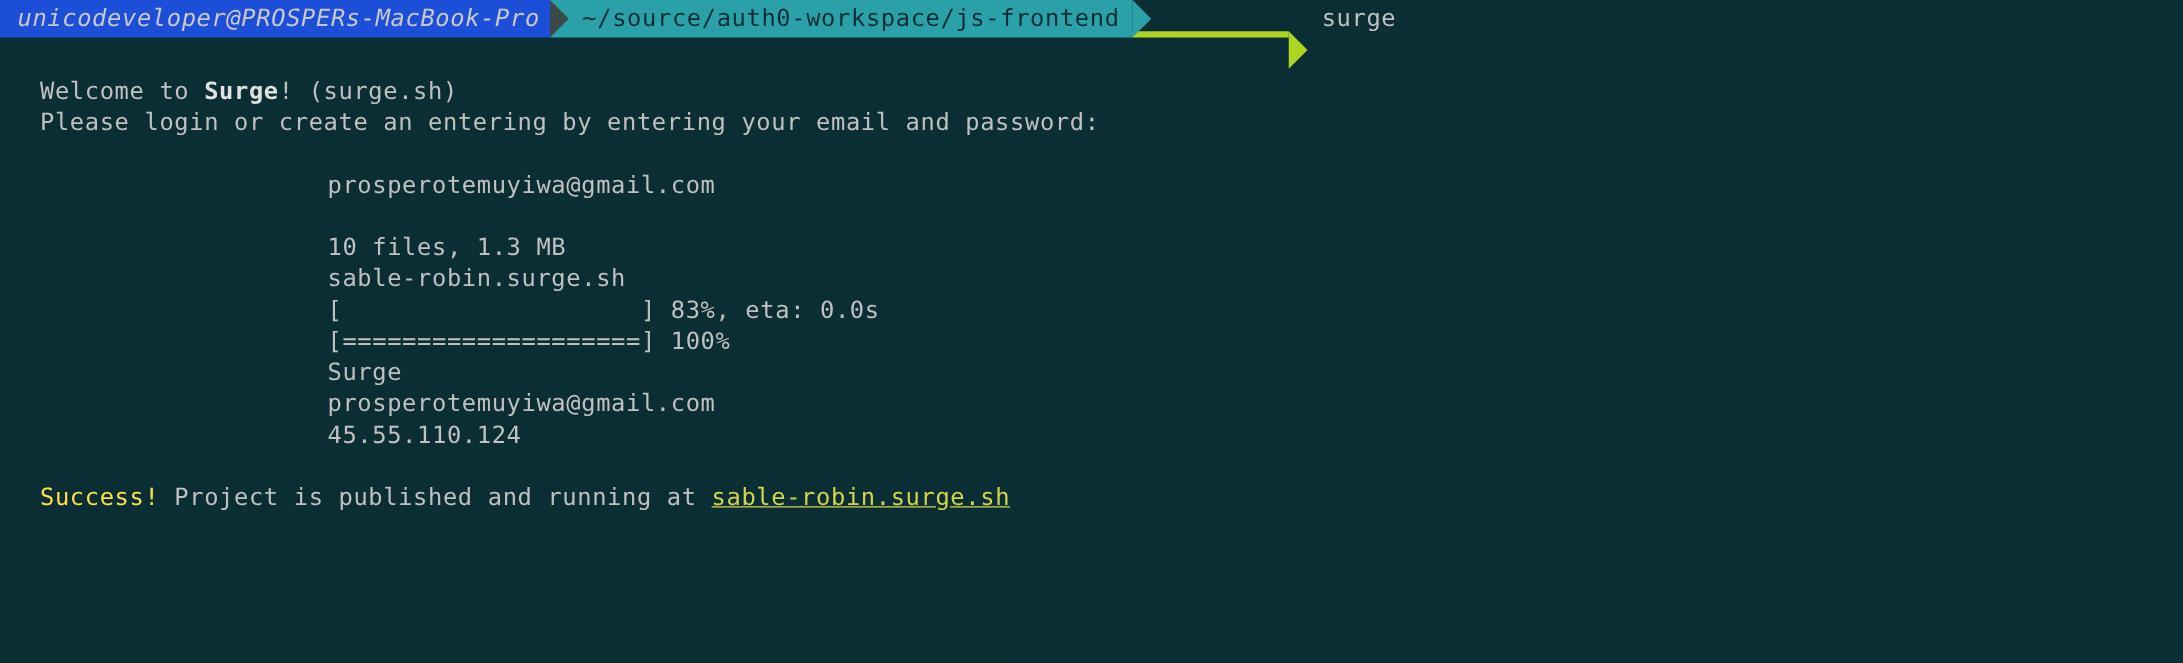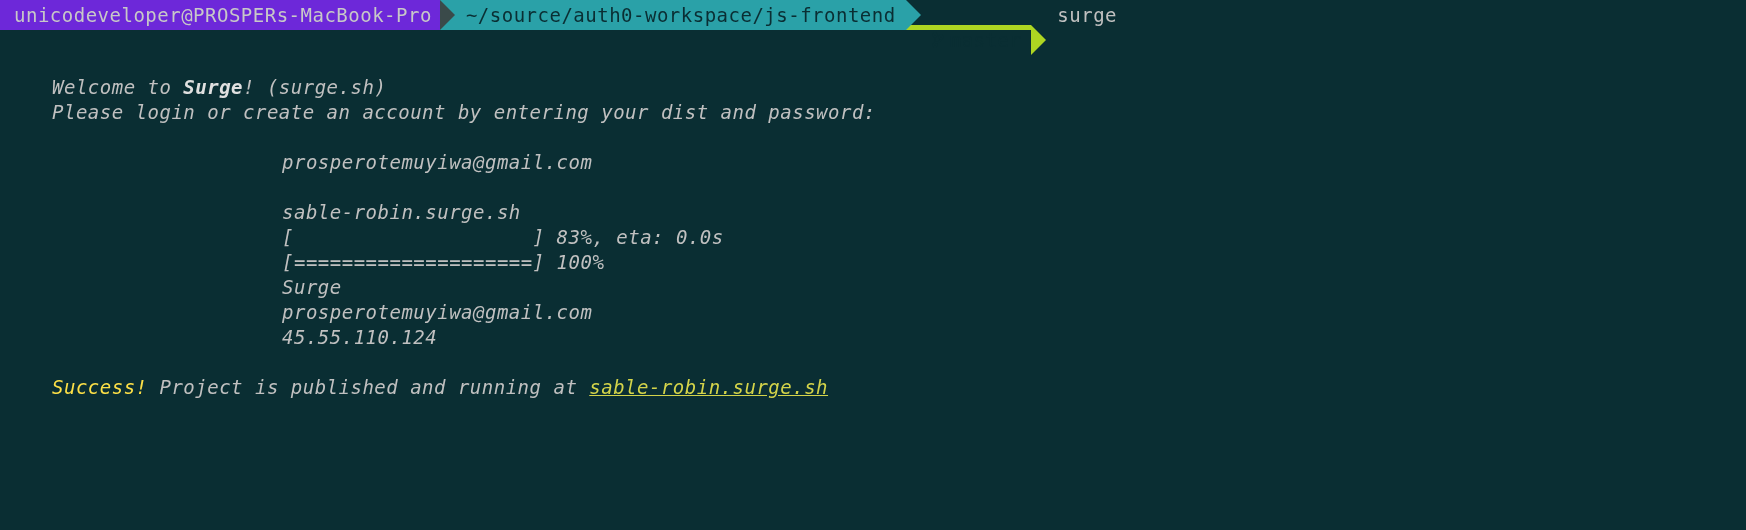--- a/index.html
+++ b/index.html
@@ -9,24 +9,25 @@
       font-size: 19px;
       color: #c0c0c0;
       width: 1746px;
       height: 530px;
       overflow: hidden;
       letter-spacing: 0.5px;
     }
     .terminal { padding: 0; }
     .prompt-line { display: flex; align-items: stretch; height: 30px; line-height: 30px; }
     .seg-host {
-      background: #6d28d9;
+      background: #1d4ed8;
       color: #c8c8c8;
       padding: 0 8px 0 14px;
       position: relative;
+      font-style: italic;
     }
     .seg-path {
       background: #2aa1a8;
       color: #0a2e33;
       padding: 0 10px 0 26px;
       position: relative;
     }
     .seg-branch {
       background: #aed522;
       color: #0a2e33;
@@ -54,21 +55,21 @@
     .seg-host.arrow-right::after { border-left-color: #3a4a4a; }
     .seg-path.arrow-right::after { border-left-color: #2aa1a8; }
     .seg-branch.arrow-right::after { border-left-color: #aed522; }
     .branch-icon {
       display: inline-block;
       vertical-align: middle;
       margin-right: 6px;
       position: relative;
       top: -1px;
     }
-    .output { padding-left: 52px; margin-top: 45px; line-height: 25px; font-style: italic; }
+    .output { padding-left: 32px; margin-top: 31px; line-height: 25px; }
     .welcome-line { white-space: pre; }
     .bold { font-weight: bold; color: #e0e0e0; }
     .indent-row { padding-left: 230px; white-space: pre; }
     .blank { height: 25px; }
     .success-line { margin-top: 25px; white-space: pre; }
     .green { color: #fde047; }
     .yellow-underline { color: #d4d44a; text-decoration: underline; }
     .login-line { white-space: pre; }
   </style>
 </head>
@@ -86,25 +87,26 @@
           <circle cx="9" cy="5" r="1.8" stroke="#0a2e33" stroke-width="1.5" fill="none"></circle>
           <path d="M3 5 V11 M9 7 Q9 10 3 11" stroke="#0a2e33" stroke-width="1.5" fill="none"></path>
         </svg>
       </span><span>master</span>
     </div>
     <div class="seg-cmd"><span>surge</span></div>
   </div>
 
   <div class="output">
     <div class="welcome-line"><span>Welcome to </span><span class="bold">Surge</span><span>! (surge.sh)</span></div>
-    <div class="login-line">Please login or create an account by entering your dist and password:</div>
+    <div class="login-line">Please login or create an entering by entering your email and password:</div>
 
     <div class="blank"></div>
     <div class="indent-row">prosperotemuyiwa@gmail.com</div>
     <div class="blank"></div>
+    <div class="indent-row">10 files, 1.3 MB</div>
     <div class="indent-row">sable-robin.surge.sh</div>
     <div class="indent-row">[                    ] 83%, eta: 0.0s</div>
     <div class="indent-row">[====================] 100%</div>
     <div class="indent-row">Surge</div>
     <div class="indent-row">prosperotemuyiwa@gmail.com</div>
     <div class="indent-row">45.55.110.124</div>
 
     <div class="success-line"><span class="green">Success!</span><span> Project is published and running at </span><span class="yellow-underline">sable-robin.surge.sh</span></div>
   </div>
 </div>

